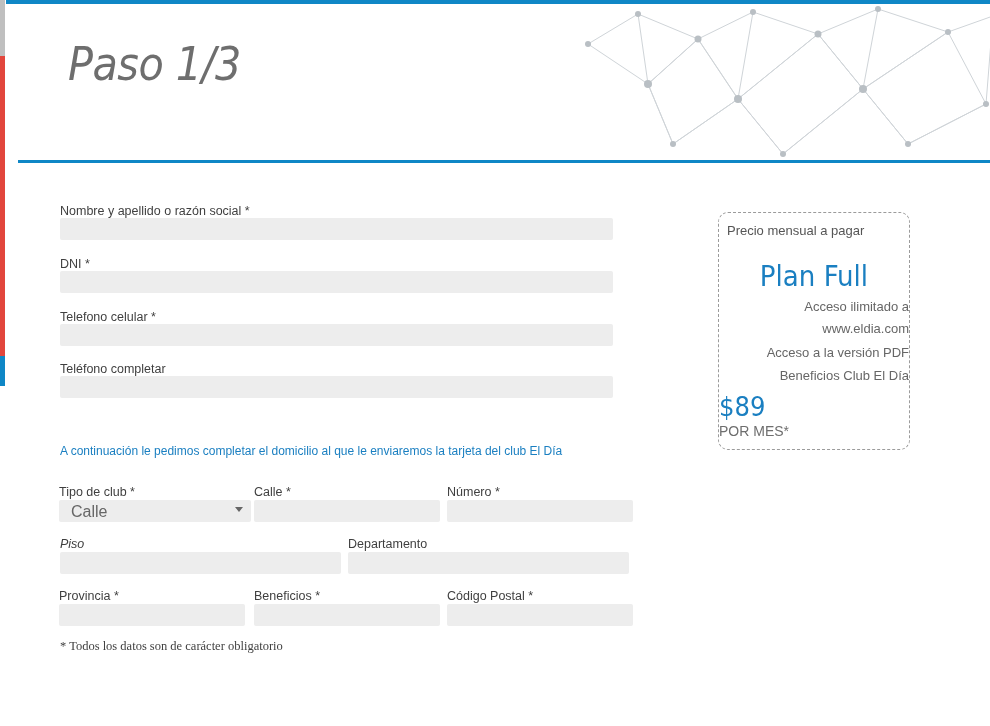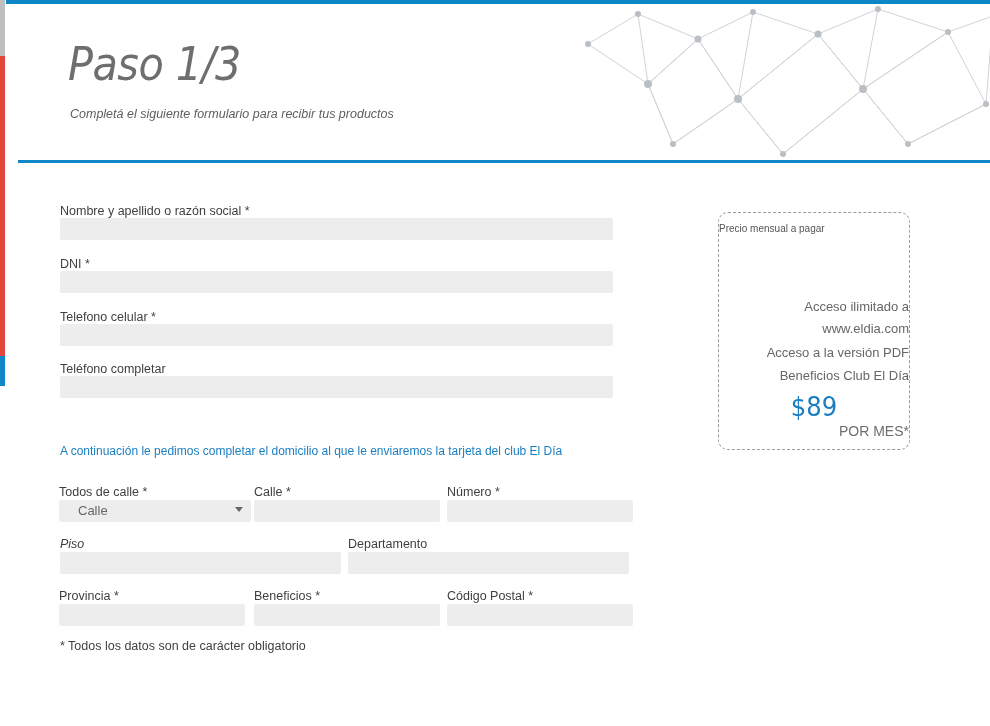--- a/index.html
+++ b/index.html
@@ -129,23 +129,23 @@
   .select-wrap {
     position: absolute;
     background: #ededed;
     border: none;
     border-radius: 2px;
     height: 22px;
     box-sizing: border-box;
   }
   .select-wrap .val {
     position: absolute;
-    left: 19px;
+    left: 12px;
     top: 3px;
-    font-size: 13px;
+    font-size: 16px;
     color: #666;
     text-align: center;
   }
   .select-wrap .caret {
     position: absolute;
     right: 8px;
     top: 7px;
     width: 0; height: 0;
     border-left: 4px solid transparent;
     border-right: 4px solid transparent;
@@ -153,20 +153,21 @@
   }
   .note-blue {
     position: absolute;
     font-size: 12px;
     color: #1a7fc1;
   }
   .note-gray {
     position: absolute;
     font-size: 12.5px;
     color: #3f3f3f;
+    font-family: Liberation Serif, serif;
   }
   .footer-note {
     position: absolute;
     left: 60px;
     top: 681px;
     width: 920px;
     font-size: 12px;
     line-height: 17px;
     color: #1a7fc1;
   }
@@ -177,23 +178,23 @@
     left: 718px;
     top: 212px;
     width: 190px;
     height: 236px;
     border: 1px dashed #9b9b9b;
     border-radius: 10px;
     background: #ffffff;
   }
   .plan-top {
     position: absolute;
-    left: 0;
+    left: 8px;
     top: 10px;
-    font-size: 10px;
+    font-size: 13px;
     color: #555;
   }
   .plan-name {
     position: absolute;
     left: 0; right: 0;
     top: 46px;
     text-align: center;
     font-size: 29px;
     color: #1a7fc1;
     font-family: "DejaVu Sans Condensed", "Liberation Sans", sans-serif;
@@ -202,30 +203,29 @@
     position: absolute;
     left: 0; right: 0;
     text-align: right;
     font-size: 13px;
     color: #666;
   }
   .plan-price {
     position: absolute;
     left: 0; right: 0;
     top: 178px;
-    text-align: center;
     font-size: 27px;
     color: #1a7fc1;
     font-family: "DejaVu Sans Condensed", "Liberation Sans", sans-serif;
   }
   .plan-period {
     position: absolute;
     left: 0; right: 0;
     top: 210px;
-    text-align: right;
+    text-align: left;
     font-size: 14px;
     color: #6e6e6e;
   }
 </style>
 </head>
 <body>
 
 <div class="page">
 
   <div class="edge-left">
@@ -263,41 +263,40 @@
           <circle cx="160" cy="95" r="4"></circle>
         <circle cx="285" cy="85" r="4"></circle>
           <circle cx="408" cy="100" r="3"></circle>
         <circle cx="95" cy="140" r="3"></circle>
           <circle cx="205" cy="150" r="3"></circle>
         <circle cx="330" cy="140" r="3"></circle>
       </g>
     </svg>
 
     <div class="step-title">Paso 1/3</div>
-    <div class="step-sub">Completá el siguiente formulario para recibir tus productos</div>
   </div>
   <div class="header-rule"></div>
 
   <div class="form">
 
     <div class="label" style="left:60px; top:41px;">Nombre y apellido o razón social *</div>
     <input class="input" style="left: 60px; top: 55px; width: 553px;" value="">
 
     <div class="label" style="left:60px; top:94px;">DNI *</div>
     <input class="input" style="left: 60px; top: 108px; width: 553px;" value="">
 
     <div class="label" style="left:60px; top:147px;">Telefono celular *</div>
     <input class="input" style="left: 60px; top: 161px; width: 553px;" value="">
 
     <div class="label" style="left:60px; top:199px;">Teléfono completar</div>
     <input class="input" style="left: 60px; top: 213px; width: 553px;" value="">
 
     <div class="note-blue" style="left:60px; top:281px; width:620px;">A continuación le pedimos completar el domicilio al que le enviaremos la tarjeta del club El Día</div>
 
-    <div class="label" style="left:59px; top:322px;">Todos de calle *</div>
+    <div class="label" style="left:59px; top:322px;">Tipo de club *</div>
     <div class="select-wrap" style="left:59px; top:337px; width:192px;">
       <span class="val">Calle</span>
       <span class="caret"></span>
     </div>
 
     <div class="label" style="left:254px; top:322px;">Calle *</div>
     <input class="input" style="left: 254px; top: 337px; width: 186px;" value="">
 
     <div class="label" style="left:447px; top:322px;">Número *</div>
     <input class="input" style="left: 447px; top: 337px; width: 186px;" value="">
@@ -315,20 +314,21 @@
     <input class="input" style="left: 254px; top: 441px; width: 186px;" value="">
 
     <div class="label" style="left:447px; top:426px;">Código Postal *</div>
     <input class="input" style="left: 447px; top: 441px; width: 186px;" value="">
 
     <div class="note-gray" style="left:60px; top:476px;">* Todos los datos son de carácter obligatorio</div>
   </div>
 
   <div class="plan-card">
     <div class="plan-top">Precio mensual a pagar</div>
+    <div class="plan-name">Plan Full</div>
     <div class="plan-feat" style="top:86px;">Acceso ilimitado a</div>
     <div class="plan-feat" style="top:108px;">www.eldia.com</div>
     <div class="plan-feat" style="top:132px;">Acceso a la versión PDF</div>
     <div class="plan-feat" style="top:155px;">Beneficios Club El Día</div>
     <div class="plan-price">$89</div>
     <div class="plan-period">POR MES*</div>
   </div>
 
 
 </div>

